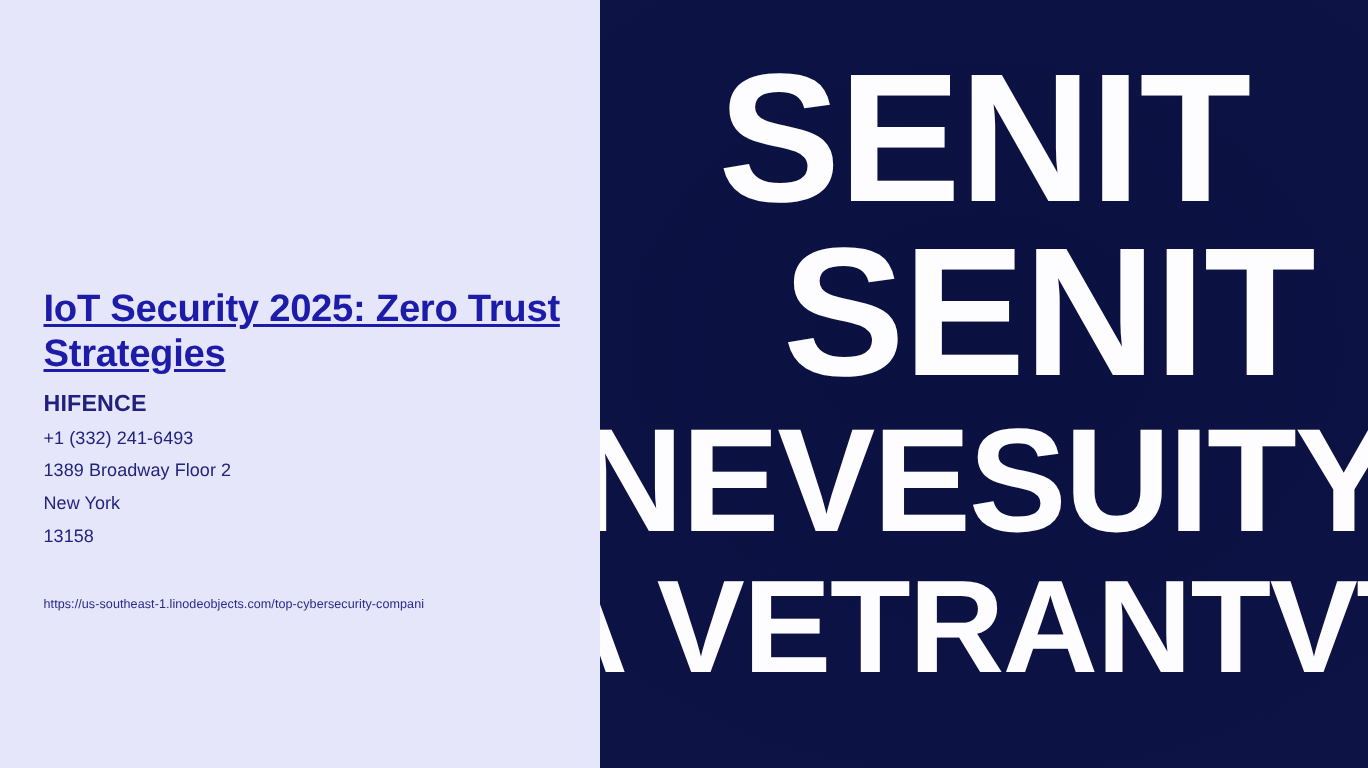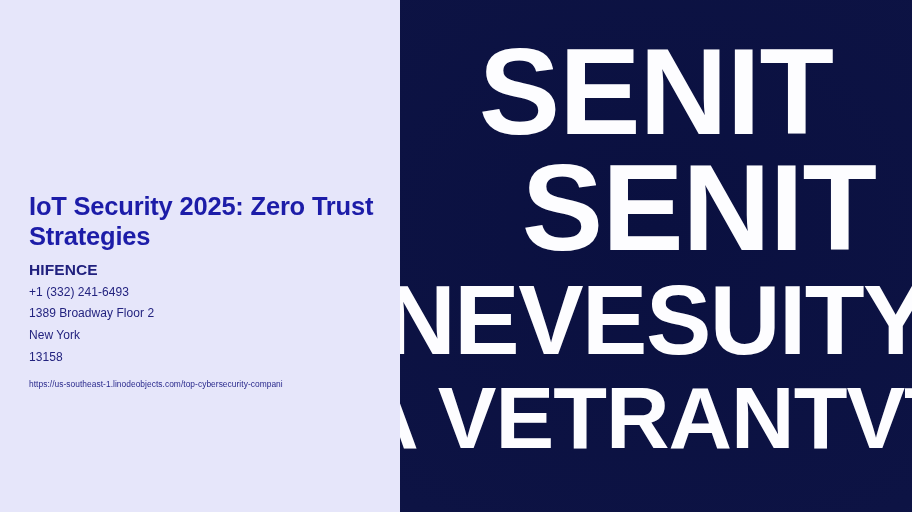--- a/index.html
+++ b/index.html
@@ -41,41 +41,42 @@
   }
 
   .article-title {
     font-size: 25.5px;
     line-height: 1.19;
     font-weight: bold;
     color: #1C1CA8;
     letter-spacing: -0.2px;
     margin: 0 0 9px 0;
     max-width: 345px;
+    text-decoration: underline;
   }
 
   .company-name {
     font-size: 15.5px;
     line-height: 1.15;
     font-weight: bold;
     color: #20207E;
     margin: 0 0 7px 0;
     letter-spacing: 0.1px;
   }
 
   .contact-line {
     font-size: 12px;
     line-height: 1.15;
     color: #23237F;
     margin: 0 0 8px 0;
     letter-spacing: 0.05px;
   }
 
   .url-block {
-    margin-top: 9px;
+    margin-top: 27px;
     width: 340px;
   }
 
   .url-line {
     font-size: 8.4px;
     line-height: 2.45;
     color: #2A2A8C;
     letter-spacing: 0.05px;
     word-break: break-all;
     margin: 0;

